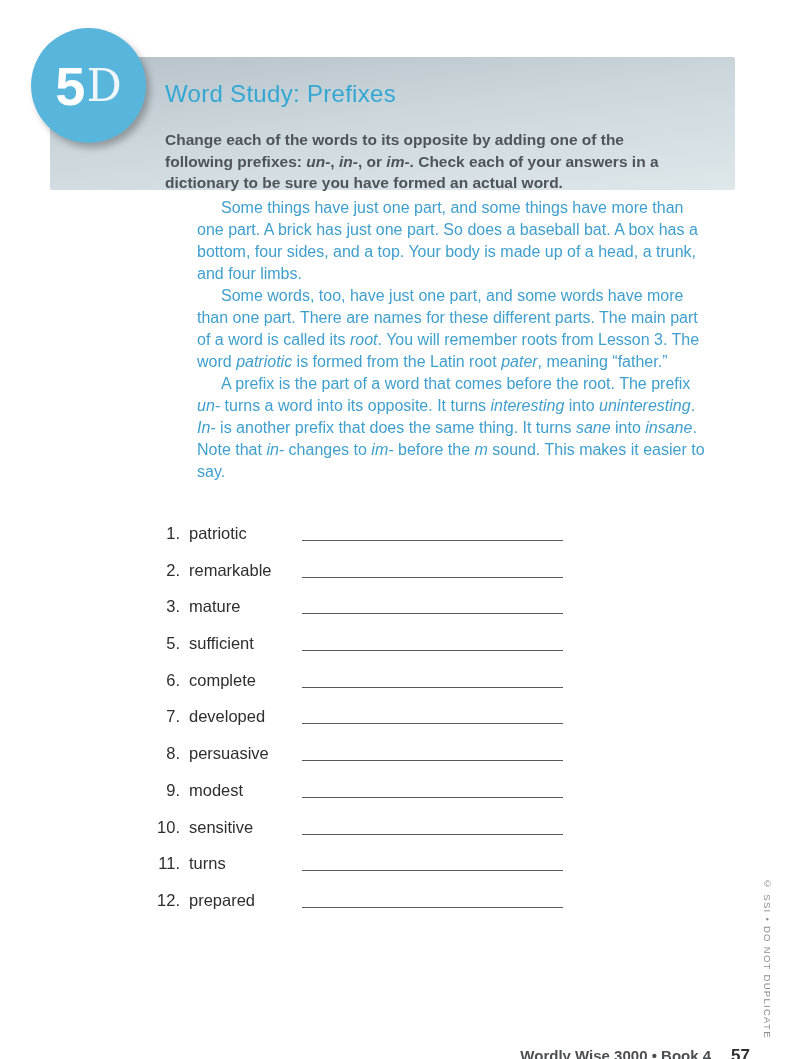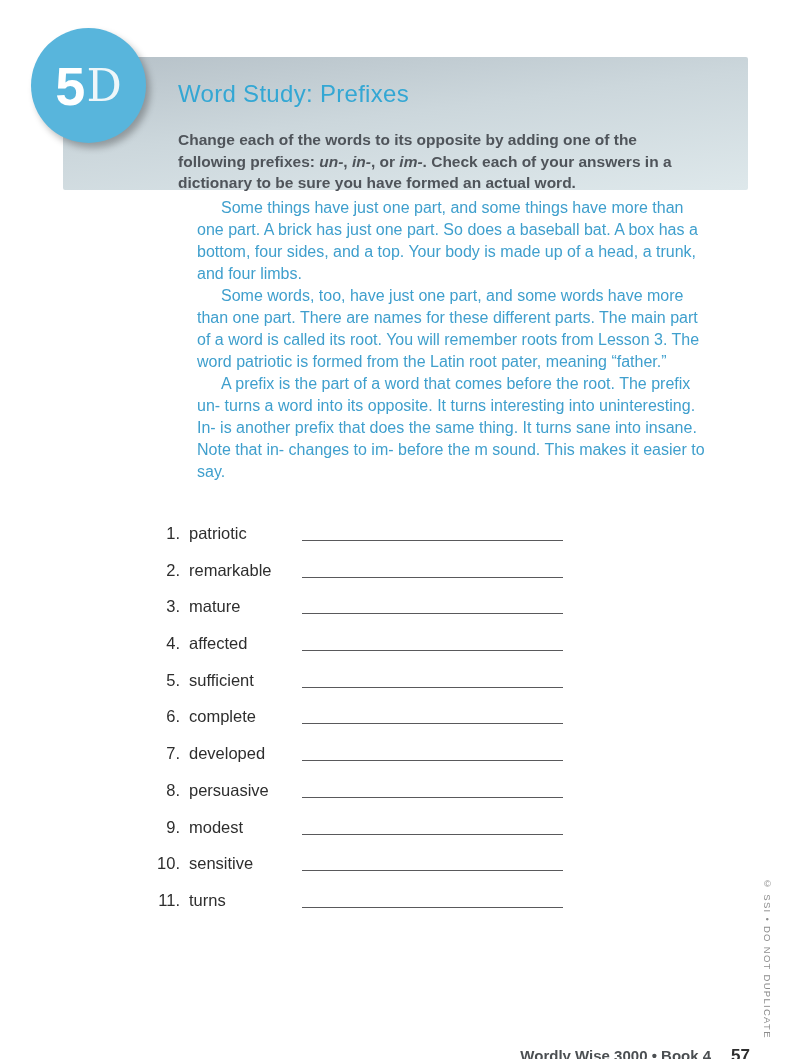--- a/index.html
+++ b/index.html
@@ -3,35 +3,35 @@
 <meta charset="utf-8">
 <style>
   html,body { margin:0; padding:0; background:#ffffff; }
   .page {
     position:relative; width:800px; height:1059px; background:#ffffff;
     font-family:"Liberation Sans", sans-serif; overflow:hidden;
   }
 
   
   .lesson-band {
-    position:absolute; left:63px; top:57px; width:685px; height:133px;
+    position:absolute; left:50px; top:57px; width:685px; height:133px;
     background:linear-gradient(173deg, #b6c1c8 0%, #ccd7dc 45%, #dee8eb 100%);
     border-radius:2px;
   }
   .band-content { padding:23px 40px 0 115px; }
   .band-title {
     margin:0; font-size:24px; font-weight:400; letter-spacing:0.3px;
     color:#33a7d4;
   }
   .band-instructions {
     margin:21px 0 0 0; max-width:545px;
     font-size:15.5px; font-weight:700; color:#4f545a; line-height:21.5px;
   }
   .seg-bi { font-style:italic; font-weight:700; }
-  .seg-i  { }
+  .seg-i  { font-style:italic; }
 
   
   .lesson-badge {
     position:absolute; left:31px; top:28px; width:115px; height:115px;
     border-radius:50%; background:#58b5dc;
     box-shadow:4px 5px 7px rgba(0,0,0,0.28);
     display:flex; align-items:center; justify-content:center;
   }
   .badge-number {
     font-size:54px; font-weight:700; color:#ffffff; letter-spacing:-1px;
@@ -97,28 +97,28 @@
   <div class="passage">
       <p><span>Some things have just one part, and some things have more than one part. A brick has just one part. So does a baseball bat. A box has a bottom, four sides, and a top. Your body is made up of a head, a trunk, and four limbs.</span></p>
       <p><span>Some words, too, have just one part, and some words have more than one part. There are names for these different parts. The main part of a word is called its </span><span class="seg-i">root</span><span>. You will remember roots from Lesson 3. The word </span><span class="seg-i">patriotic</span><span> is formed from the Latin root </span><span class="seg-i">pater</span><span>, meaning “father.”</span></p>
       <p><span>A prefix is the part of a word that comes before the root. The prefix </span><span class="seg-i">un-</span><span> turns a word into its opposite. It turns </span><span class="seg-i">interesting</span><span> into </span><span class="seg-i">uninteresting</span><span>. </span><span class="seg-i">In-</span><span> is another prefix that does the same thing. It turns </span><span class="seg-i">sane</span><span> into </span><span class="seg-i">insane</span><span>. Note that </span><span class="seg-i">in-</span><span> changes to </span><span class="seg-i">im-</span><span> before the </span><span class="seg-i">m</span><span> sound. This makes it easier to say.</span></p>
     </div>
 
   <div class="word-list">
       <div class="word-row"><span class="word-num">1.</span><span>patriotic</span><div class="word-blank"></div></div>
       <div class="word-row"><span class="word-num">2.</span><span>remarkable</span><div class="word-blank"></div></div>
       <div class="word-row"><span class="word-num">3.</span><span>mature</span><div class="word-blank"></div></div>
-      <div class="word-row"><span class="word-num">4.</span><span>affected</span><div class="word-blank"></div></div>
       <div class="word-row"><span class="word-num">5.</span><span>sufficient</span><div class="word-blank"></div></div>
       <div class="word-row"><span class="word-num">6.</span><span>complete</span><div class="word-blank"></div></div>
       <div class="word-row"><span class="word-num">7.</span><span>developed</span><div class="word-blank"></div></div>
       <div class="word-row"><span class="word-num">8.</span><span>persuasive</span><div class="word-blank"></div></div>
       <div class="word-row"><span class="word-num">9.</span><span>modest</span><div class="word-blank"></div></div>
       <div class="word-row"><span class="word-num">10.</span><span>sensitive</span><div class="word-blank"></div></div>
       <div class="word-row"><span class="word-num">11.</span><span>turns</span><div class="word-blank"></div></div>
+      <div class="word-row"><span class="word-num">12.</span><span>prepared</span><div class="word-blank"></div></div>
     </div>
 
   <div class="footer">
     <span class="footer-book">Wordly Wise 3000 • Book 4</span>
     <span class="footer-page">57</span>
   </div>
 
   <div class="side-copyright">© SSI • DO NOT DUPLICATE</div>
 
 </div>

